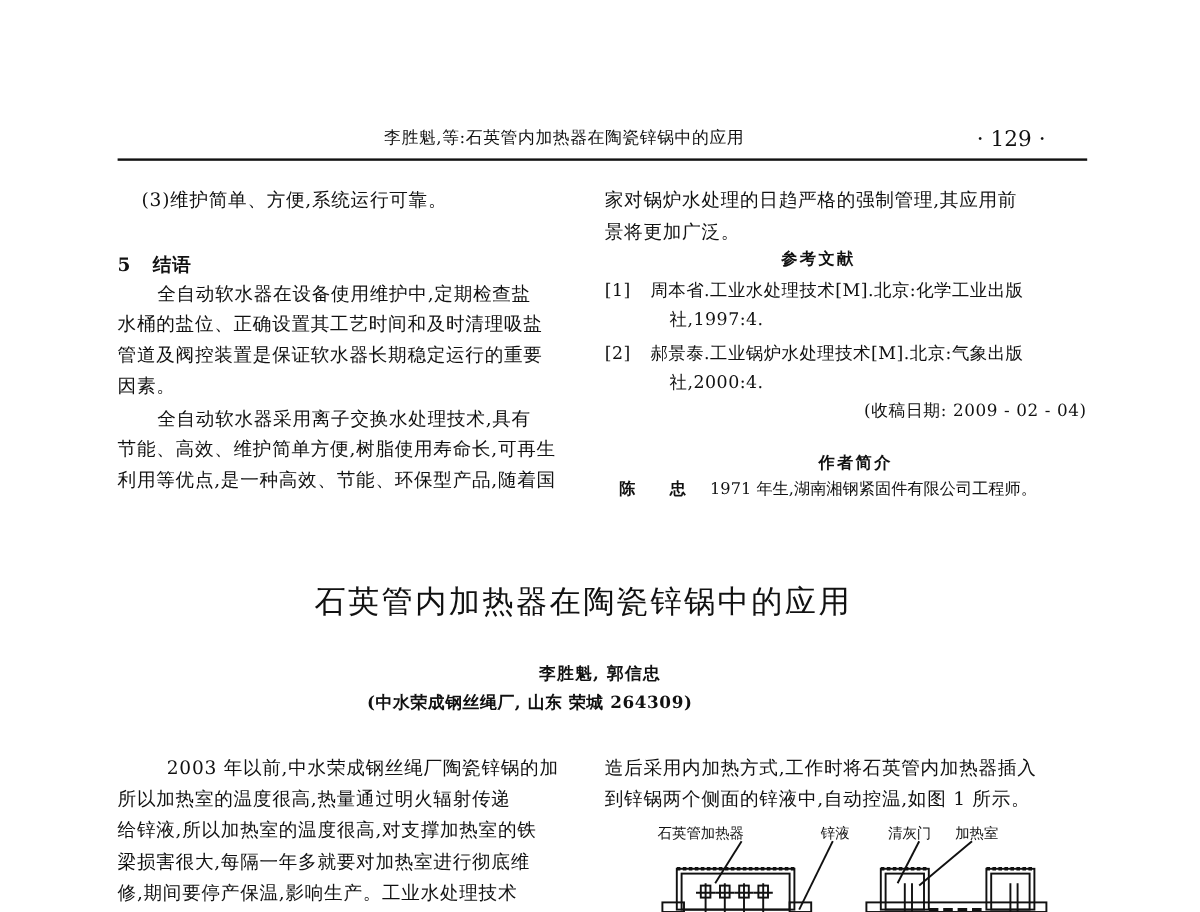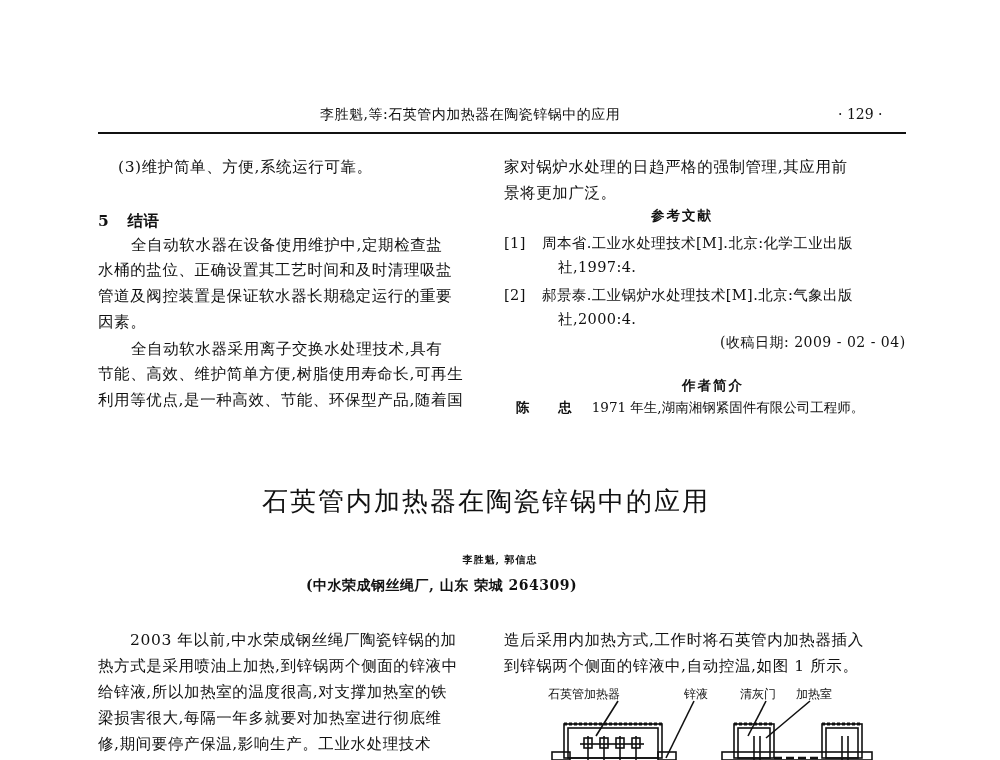--- a/index.html
+++ b/index.html
@@ -1,36 +1,36 @@
 <!DOCTYPE html>
 <html><head>
 <meta charset="utf-8">
 <style>
   html, body { margin:0; padding:0; background:#ffffff; }
   body { width:1000px; height:760px; position:relative; overflow:hidden;
          font-family:"DejaVu Serif", serif; color:#111; }
   .abs { position:absolute; }
   .hdr-title { left:320px; top:106px; font-size:14px; letter-spacing:0.5px; white-space:nowrap; }
-  .hdr-page { left:838px; top:106px; font-size:14px; white-space:nowrap; }
+  .hdr-page { left:814px; top:106px; font-size:18px; white-space:nowrap; }
   .hdr-rule { left:98px; top:132px; width:808px; height:2px; background:#111; }
   .p { font-size:15.5px; line-height:25.5px; white-space:nowrap; letter-spacing:0.6px; }
   .col-l { left:98px; }
   .col-r { left:504px; }
   .bold { font-weight:bold; }
   .ref-title { left:651px; top:207px; font-size:13.5px; font-weight:bold; letter-spacing:2px; }
   .ref { font-size:14.5px; line-height:24px; white-space:nowrap; letter-spacing:0.4px; }
   .ref-num { display:inline-block; width:38px; }
   .ref-cont { padding-left:54px; }
   .recv { left:720px; top:334px; font-size:14px; white-space:nowrap; letter-spacing:0.5px; }
   .bio-title { left:682px; top:377px; font-size:13.5px; font-weight:bold; letter-spacing:2px; }
   .bio { left:516px; top:399px; font-size:13.5px; white-space:nowrap; }
   .bio-name { font-weight:bold; letter-spacing:12px; margin-right:8px; }
   .art-title { left:0; width:972px; top:484px; text-align:center; font-family:"DejaVu Sans", sans-serif;
                font-size:26px; letter-spacing:2px; }
-  .authors { left:0; width:1000px; top:553px; text-align:center; font-size:10px; font-weight:bold; letter-spacing:1px; }
+  .authors { left:0; width:1000px; top:553px; text-align:center; font-size:14px; font-weight:bold; letter-spacing:1px; }
   .affil { left:0; width:883px; top:577px; text-align:center; font-size:14px; letter-spacing:0.5px;font-weight:bold; }
   .fig { left:548px; top:686px; width:330px; height:74px; }
   .fig-label { position:absolute; font-size:12px; white-space:nowrap; font-family:"DejaVu Sans", sans-serif; }
 </style>
 </head>
 <body>
 
 <div class="abs hdr-title">李胜魁,等:石英管内加热器在陶瓷锌锅中的应用</div>
 <div class="abs hdr-page">· 129 ·</div>
 <div class="abs hdr-rule"></div>
@@ -63,22 +63,22 @@
 <div class="abs recv">(收稿日期: 2009 - 02 - 04)</div>
 <div class="abs bio-title">作者简介</div>
 <div class="abs bio">
   <span class="bio-name">陈 忠</span><span>1971 年生,湖南湘钢紧固件有限公司工程师。</span>
 </div>
 
 <div class="abs art-title">石英管内加热器在陶瓷锌锅中的应用</div>
 <div class="abs authors">李胜魁,  郭信忠</div>
 <div class="abs affil">(中水荣成钢丝绳厂,  山东  荣城  264309)</div>
 
-<div class="abs p col-l" style="top:628px; left:130px;">2003 年以前,中水荣成钢丝绳厂陶瓷锌锅的加</div>
-<div class="abs p col-l" style="top:654px;">热方式是采用喷油上加热,到锌锅两个侧面的锌液中</div>
+<div class="abs p col-l" style="top:628px; left:139px;">2003 年以前,中水荣成钢丝绳厂陶瓷锌锅的加</div>
+<div class="abs p col-l" style="top:654px;">所以加热室的温度很高,热量通过明火辐射传递</div>
 <div class="abs p col-l" style="top:680px;">给锌液,所以加热室的温度很高,对支撑加热室的铁</div>
 <div class="abs p col-l" style="top:706px;">梁损害很大,每隔一年多就要对加热室进行彻底维</div>
 <div class="abs p col-l" style="top:732px;">修,期间要停产保温,影响生产。工业水处理技术</div>
 
 <div class="abs p col-r" style="top:628px;">造后采用内加热方式,工作时将石英管内加热器插入</div>
 <div class="abs p col-r" style="top:654px;">到锌锅两个侧面的锌液中,自动控温,如图 1 所示。</div>
 
 <div class="abs fig">
   <span class="fig-label" style="left:0; top:0px;">石英管加热器</span>
   <span class="fig-label" style="left:136px; top:0px;">锌液</span>

